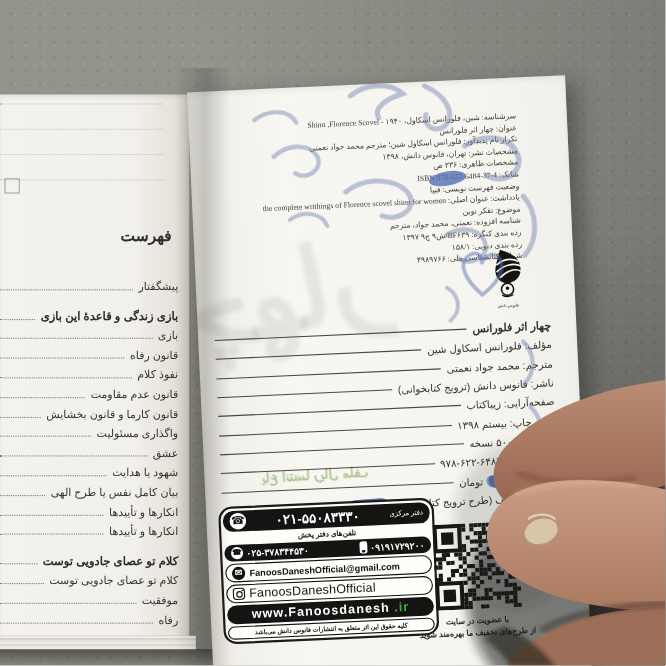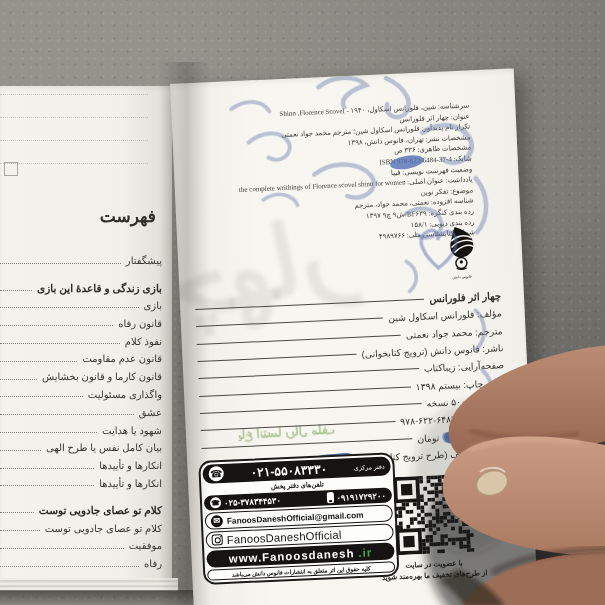--- a/index.html
+++ b/index.html
@@ -16,21 +16,21 @@
     background-position:0 0,4px 6px,0 0,0 0,0 0;
   }
   
   .left-page{
     position:absolute;left:0;top:86px;width:172px;height:492px;
     background:linear-gradient(to right,#f4f2ec 0%,#f2f0ea 70%,#e3e1da 93%,#d0cec6 100%);
     box-shadow:inset 0 3px 4px rgba(0,0,0,.06);
   }
   .ghostline{position:absolute;left:0;width:86%;border-top:1.6px dotted rgba(118,116,108,.34)}
   .ghostbox{position:absolute;left:4px;top:76px;width:12px;height:12px;border:1.6px solid rgba(92,90,82,.5)}
-  .toc-heading{position:absolute;right:16px;top:120px;font-size:17px;font-weight:bold;color:#2e2d29;direction:rtl}
+  .toc-heading{position:absolute;right:16px;top:120px;font-size:14px;font-weight:bold;color:#2e2d29;direction:rtl}
   .toc{position:absolute;left:0;right:10px;top:166px;direction:rtl}
   .toc-row{display:flex;direction:rtl;align-items:center;height:17.8px;column-gap:5px;color:#35342e;font-size:10px}
   .toc-row .t{white-space:nowrap}
   .toc-row .dots{flex:1;border-bottom:1.8px dotted rgba(90,88,80,.75);height:1px;margin-top:4px}
   .toc-row.bold{font-weight:bold;font-size:10.5px;margin-top:9px;color:#2c2b26}
   .page-stack{
     position:absolute;left:0;top:578px;width:178px;height:13px;
     background:repeating-linear-gradient(180deg,#ecebe4 0 2px,#d6d4cc 2px 3.6px,#e3e1d9 3.6px 5.2px);
   }
   .stack-shadow{position:absolute;left:0;top:590px;width:210px;height:15px;

